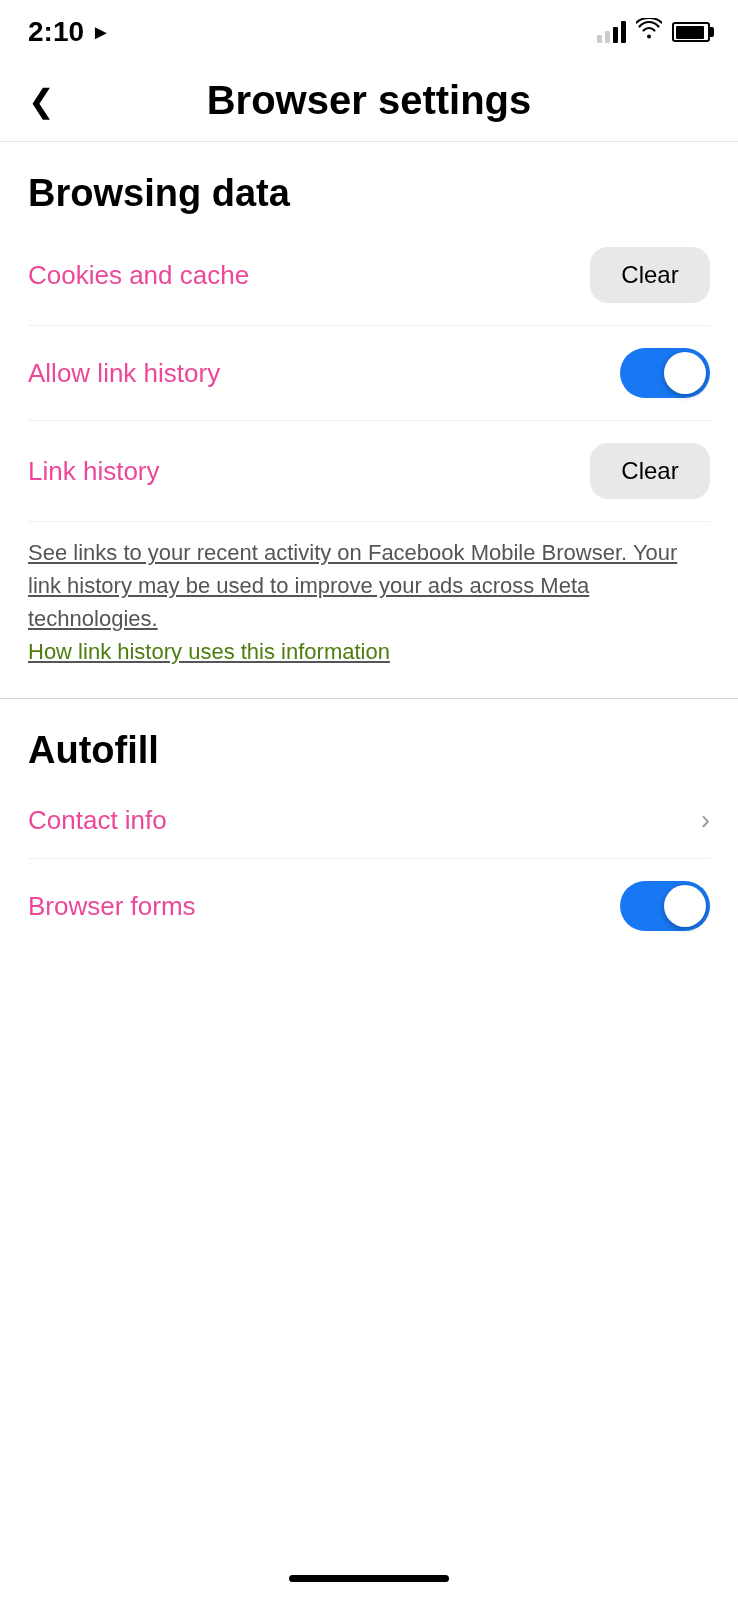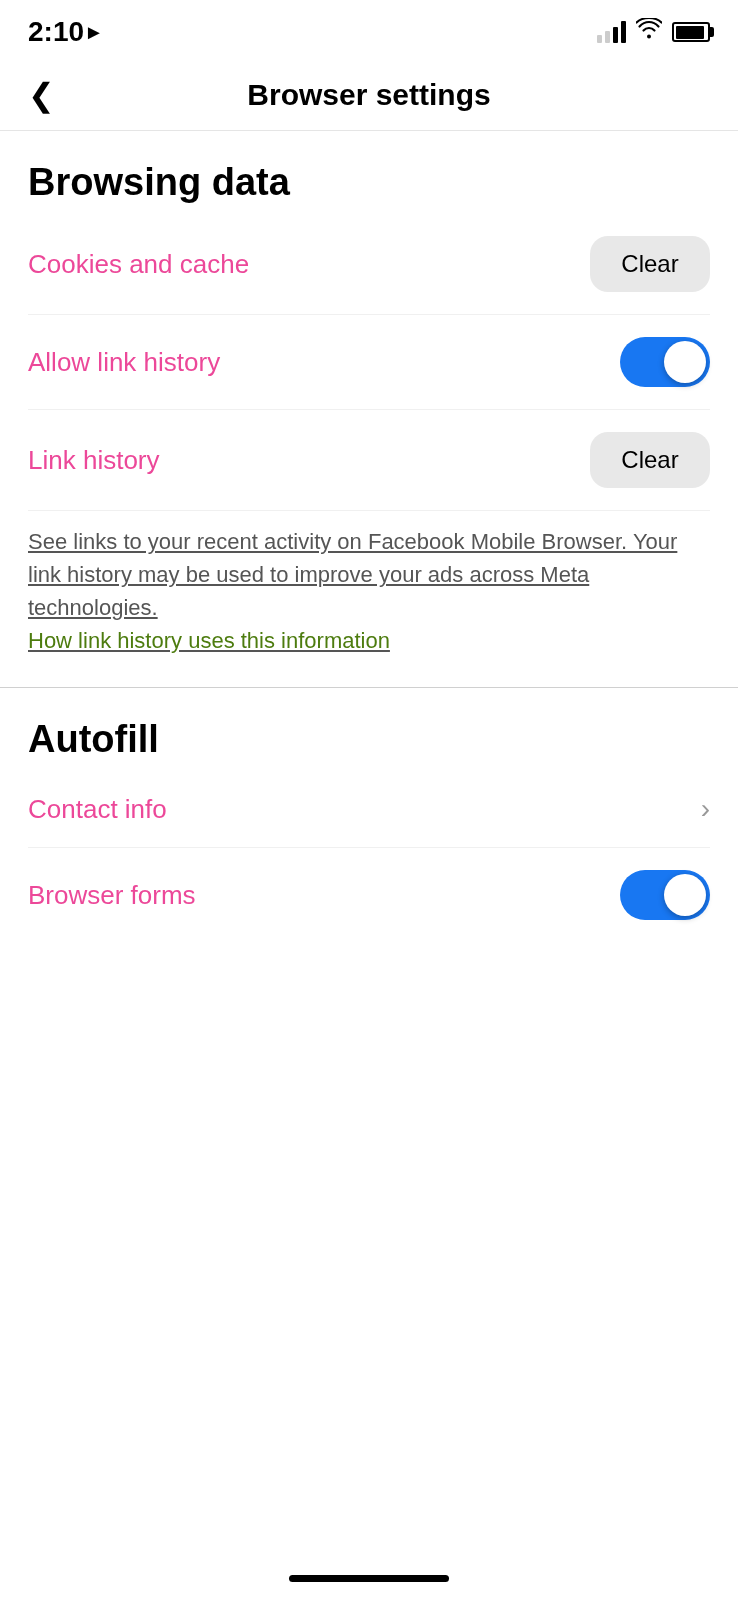--- a/index.html
+++ b/index.html
@@ -21,21 +21,21 @@
       align-items: center;
       padding: 14px 28px 10px 28px;
       height: 60px;
     }
 
     .status-time {
       font-size: 28px;
       font-weight: 600;
       display: flex;
       align-items: center;
-      gap: 0;
+      gap: 7px;
     }
 
     .status-icons {
       display: flex;
       align-items: center;
       gap: 10px;
     }
 
     .signal-bars {
       display: flex;
@@ -65,21 +65,21 @@
     .nav-back {
       position: absolute;
       left: 28px;
       font-size: 32px;
       font-weight: 300;
       color: #000;
       cursor: pointer;
     }
 
     .nav-title {
-      font-size: 30px;
+      font-size: 40px;
       font-weight: 600;
     }
 
     
     .section {
       padding: 30px 28px 10px 28px;
     }
 
     .section-title {
       font-size: 38px;

